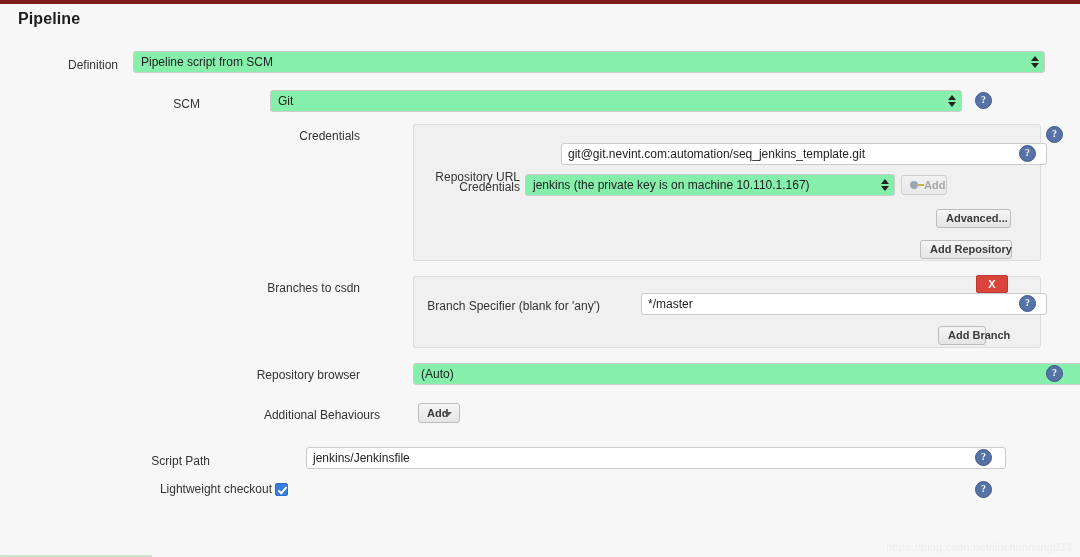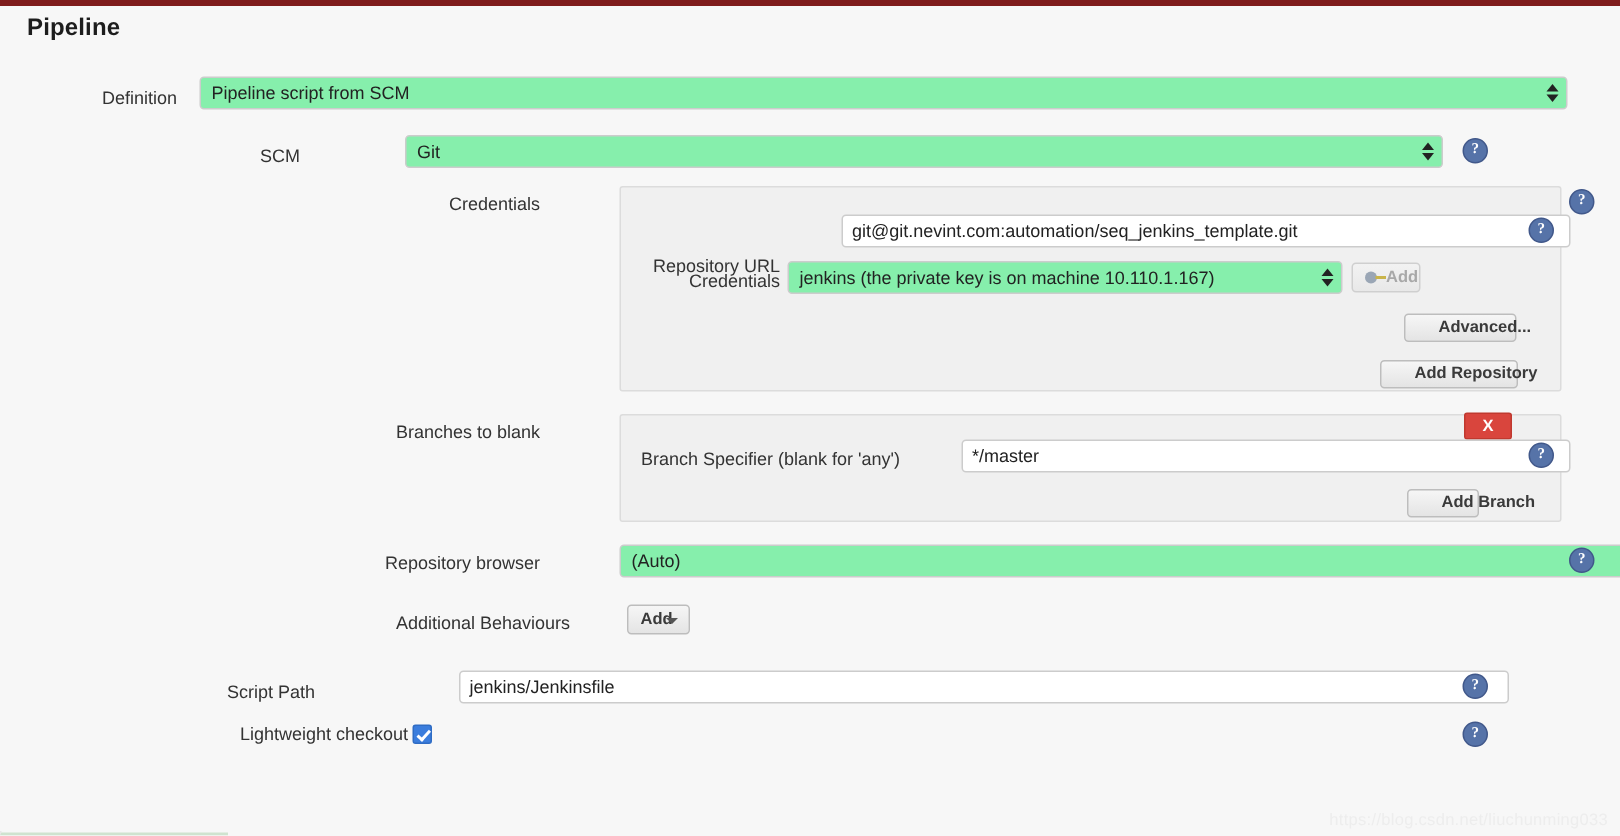--- a/index.html
+++ b/index.html
@@ -108,21 +108,21 @@
     position: absolute;
     box-sizing: border-box;
     background: linear-gradient(#f6f6f6, #e4e4e4);
     border: 1px solid #bdbdbd;
     border-radius: 3px;
     font-size: 11px;
     font-weight: bold;
     color: #3a3a3a;
     text-align: center;
     white-space: nowrap;
-    padding: 0 22px;
+    padding: 0 9px;
   }
   .btn.disabled {
     color: #a8a8a8;
     background: linear-gradient(#f2f2f2, #e8e8e8);
     border-color: #cfcfcf;
   }
   .btn-del {
     position: absolute;
     box-sizing: border-box;
     background: #d9453d;
@@ -262,21 +262,21 @@
     <span class="keyicon">
       <span class="kcircle"></span>
         <span class="kstem"></span>
     </span>
     <span>Add</span>
   </div>
 
   <div class="btn" style="left:936px; top:205px; width:75px; height:19px; line-height:17px;">Advanced...</div>
   <div class="btn" style="left:920px; top:236px; width:92px; height:19px; line-height:17px;">Add Repository</div>
 
-  <div class="lbl" style="left:230px; top:277px; width:130px;">Branches to blank</div>
+  <div class="lbl" style="left:230px; top:277px; width:130px;">Branches to csdn</div>
   <div class="panel" style="left:413px; top:272px; width:628px; height:72px;"></div>
   <div class="btn-del" style="left:976px; top:271px; width:32px; height:18px;">X</div>
 
   <div class="lbl" style="left:400px; top:295px; width:200px;">Branch Specifier (blank for 'any')</div>
   <div class="textinput" style="left:605px; top:289px; width:406px;">*/master</div>
   <div class="help" style="left:1019px; top:291px;">?</div>
 
   <div class="btn" style="left:938px; top:322px; width:48px; height:19px; line-height:17px;">Add Branch</div>
 
   <div class="lbl" style="left:230px; top:364px; width:130px;">Repository browser</div>

